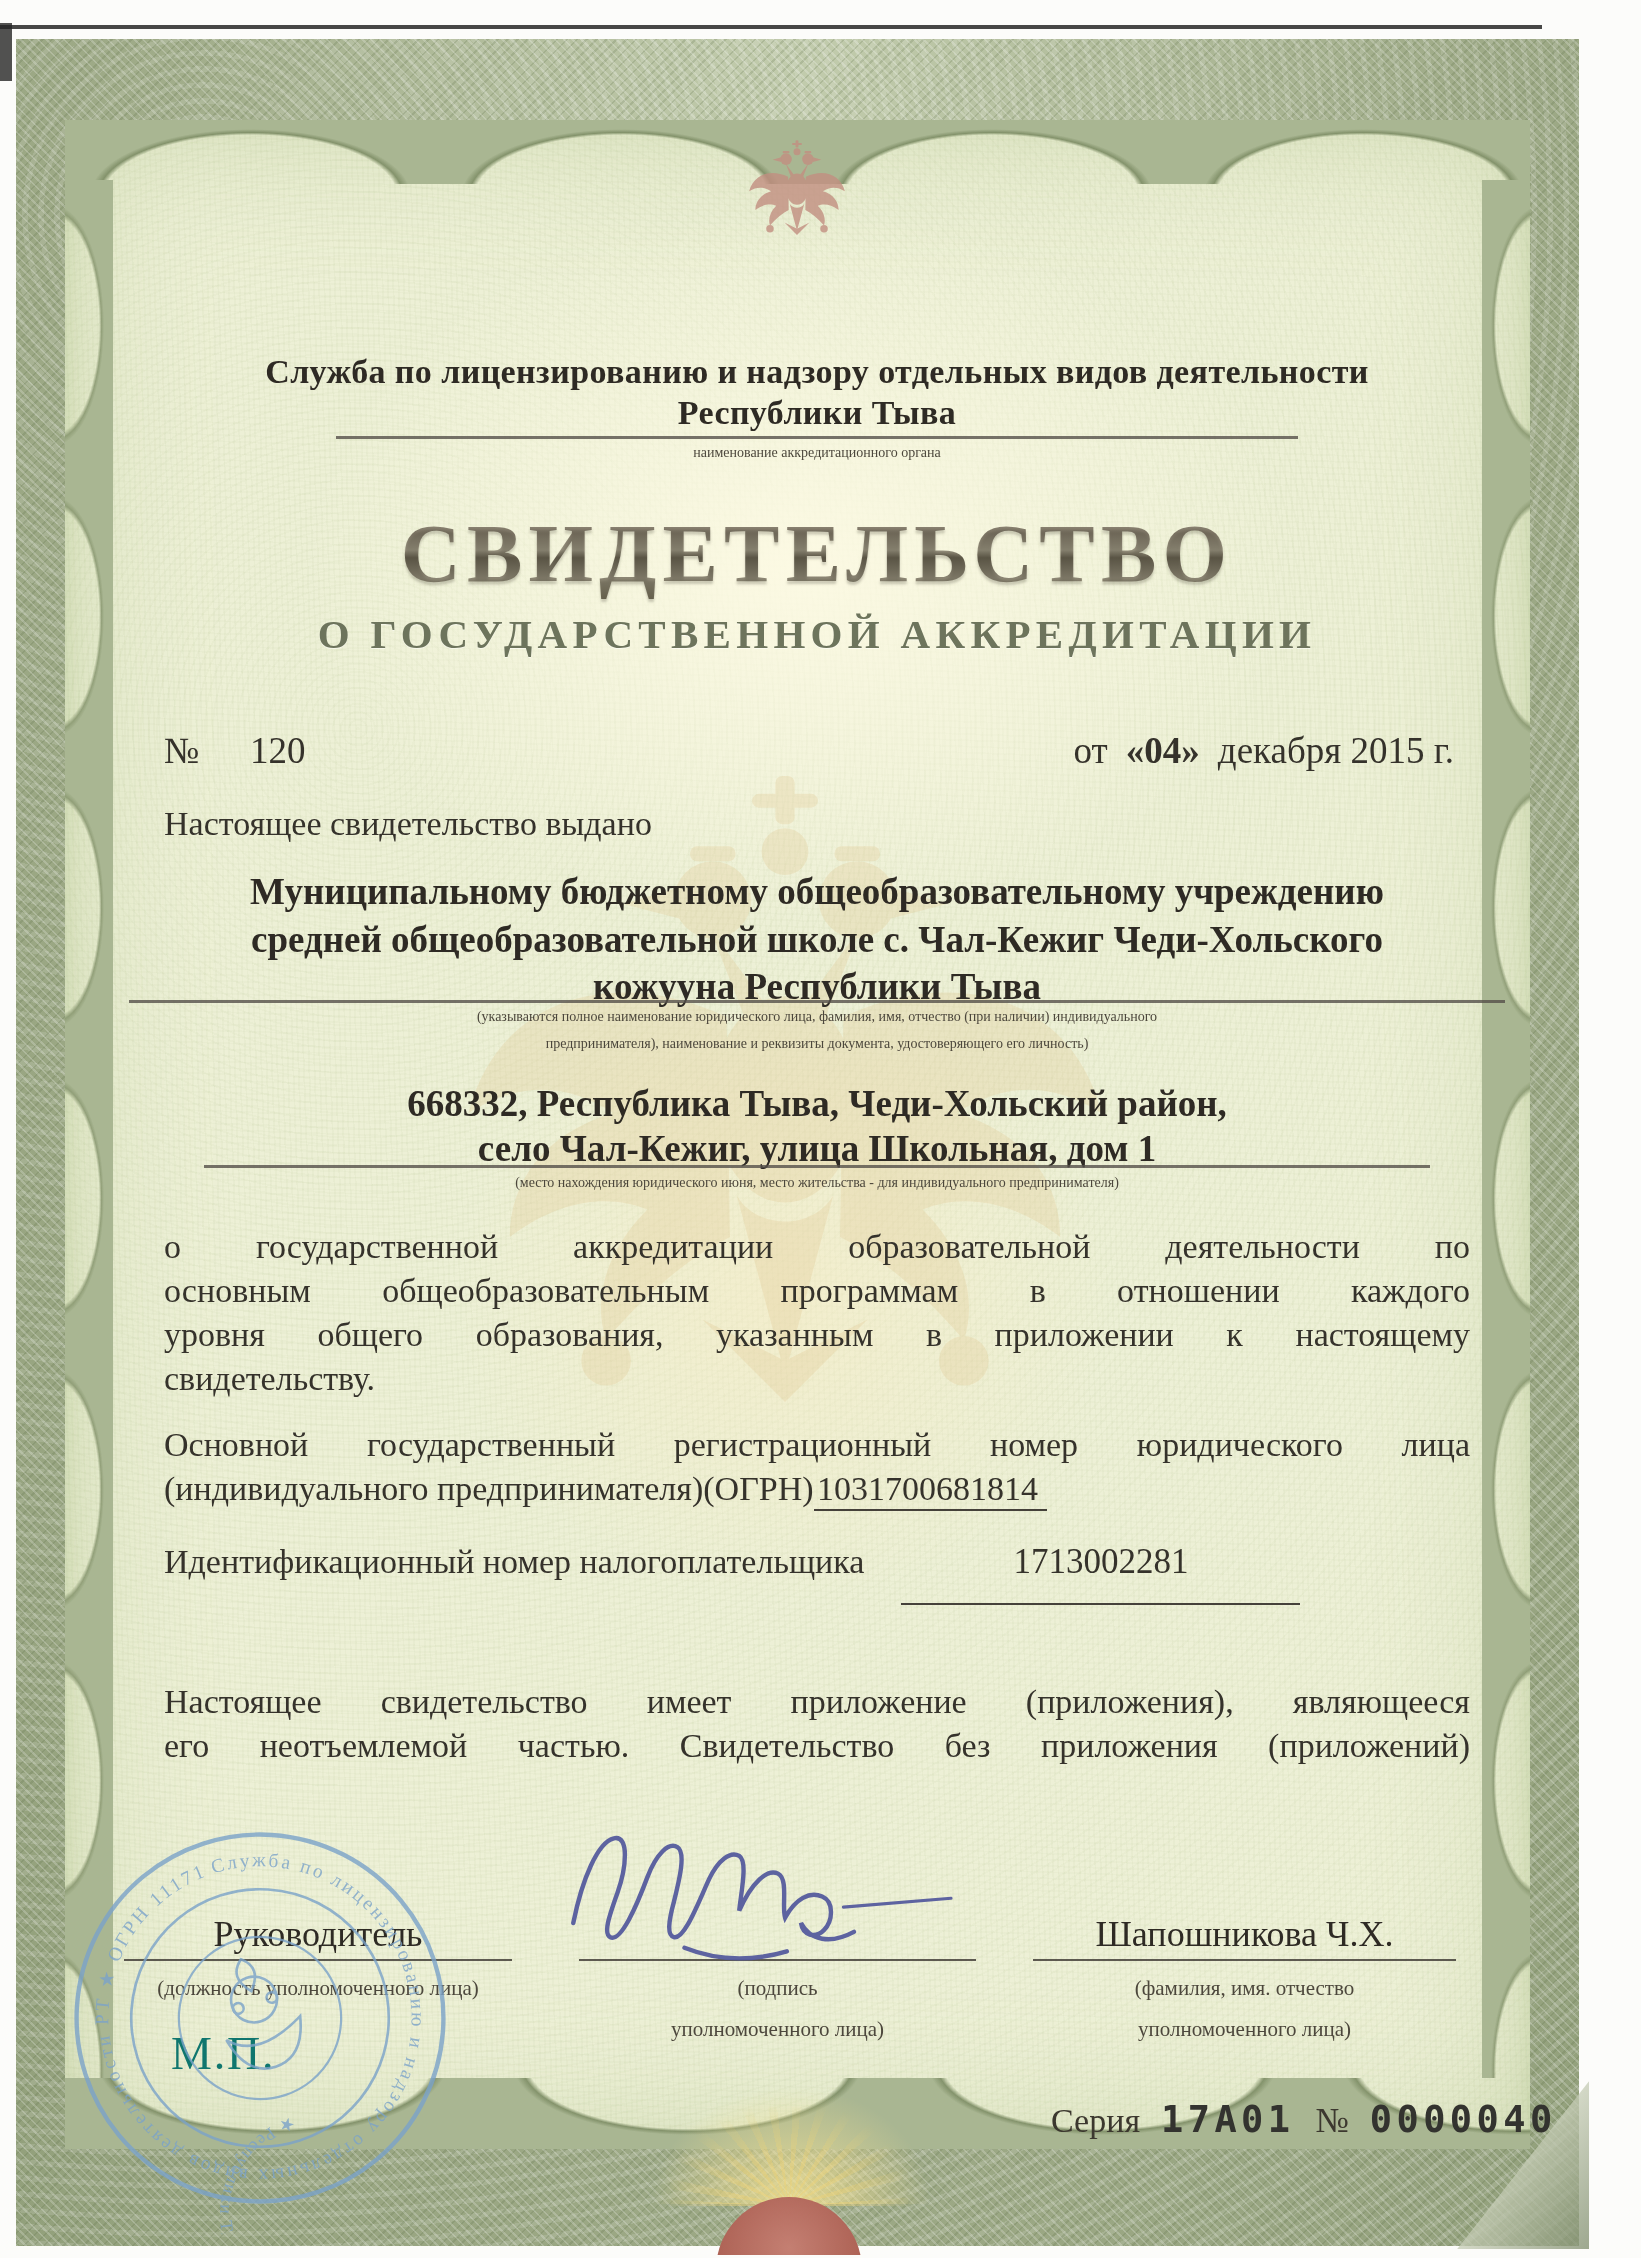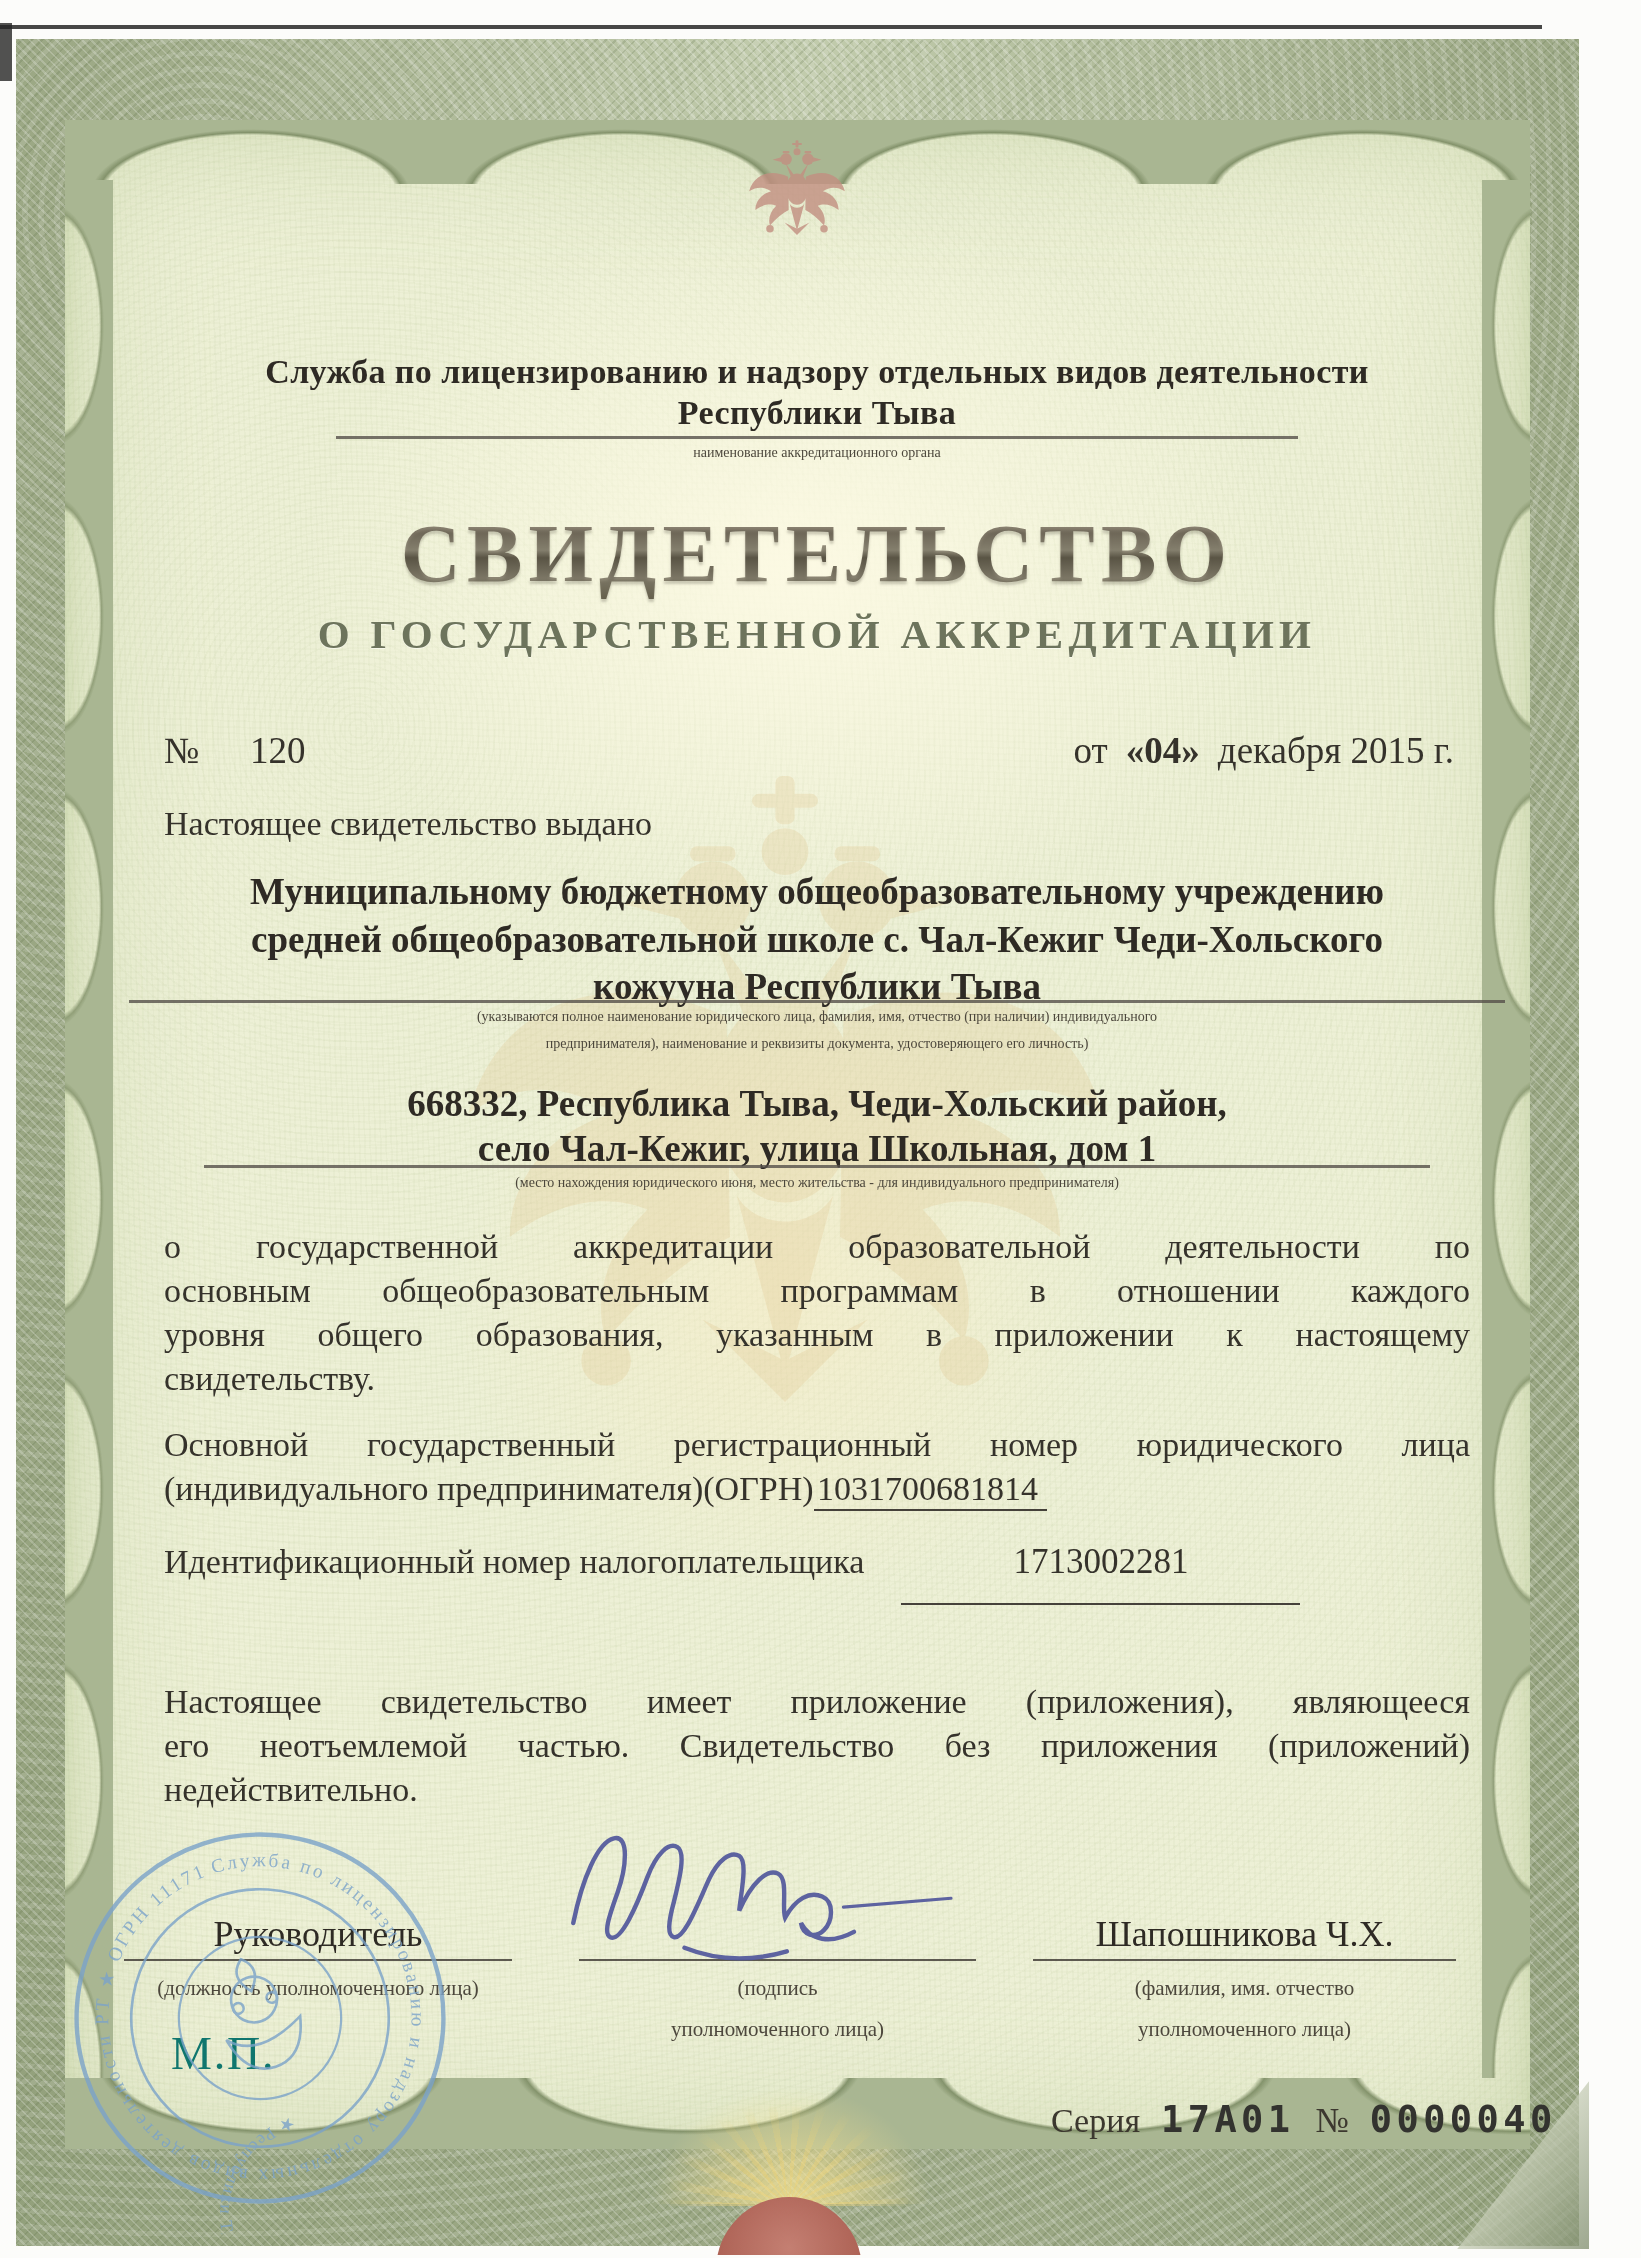--- a/index.html
+++ b/index.html
@@ -183,21 +183,20 @@
 
   <div class="body-t inn-row" style="top:1542px">
     <span>Идентификационный номер налогоплательщика</span>
     <span class="inn-box">1713002281</span>
   </div>
 
 
   <div style="top:1683px">
     <div class="body-t jline">Настоящее свидетельство имеет приложение  (приложения),  являющееся</div>
     <div class="body-t jline">его неотъемлемой частью.  Свидетельство  без  приложения  (приложений)</div>
-    <div class="body-t jline jlast">недействительно.</div>
   </div>
 
   <div class="sigcol" style="left:-40px;top:1913px;width:388px">
     <div class="sigtext">Руководитель</div>
     <div class="sigline"></div>
     <div class="sigcap">(должность уполномоченного лица)</div>
   </div>
 
   <div class="sigcol" style="left:415px;top:1913px;width:397px">
     <div class="sigtext"></div>

